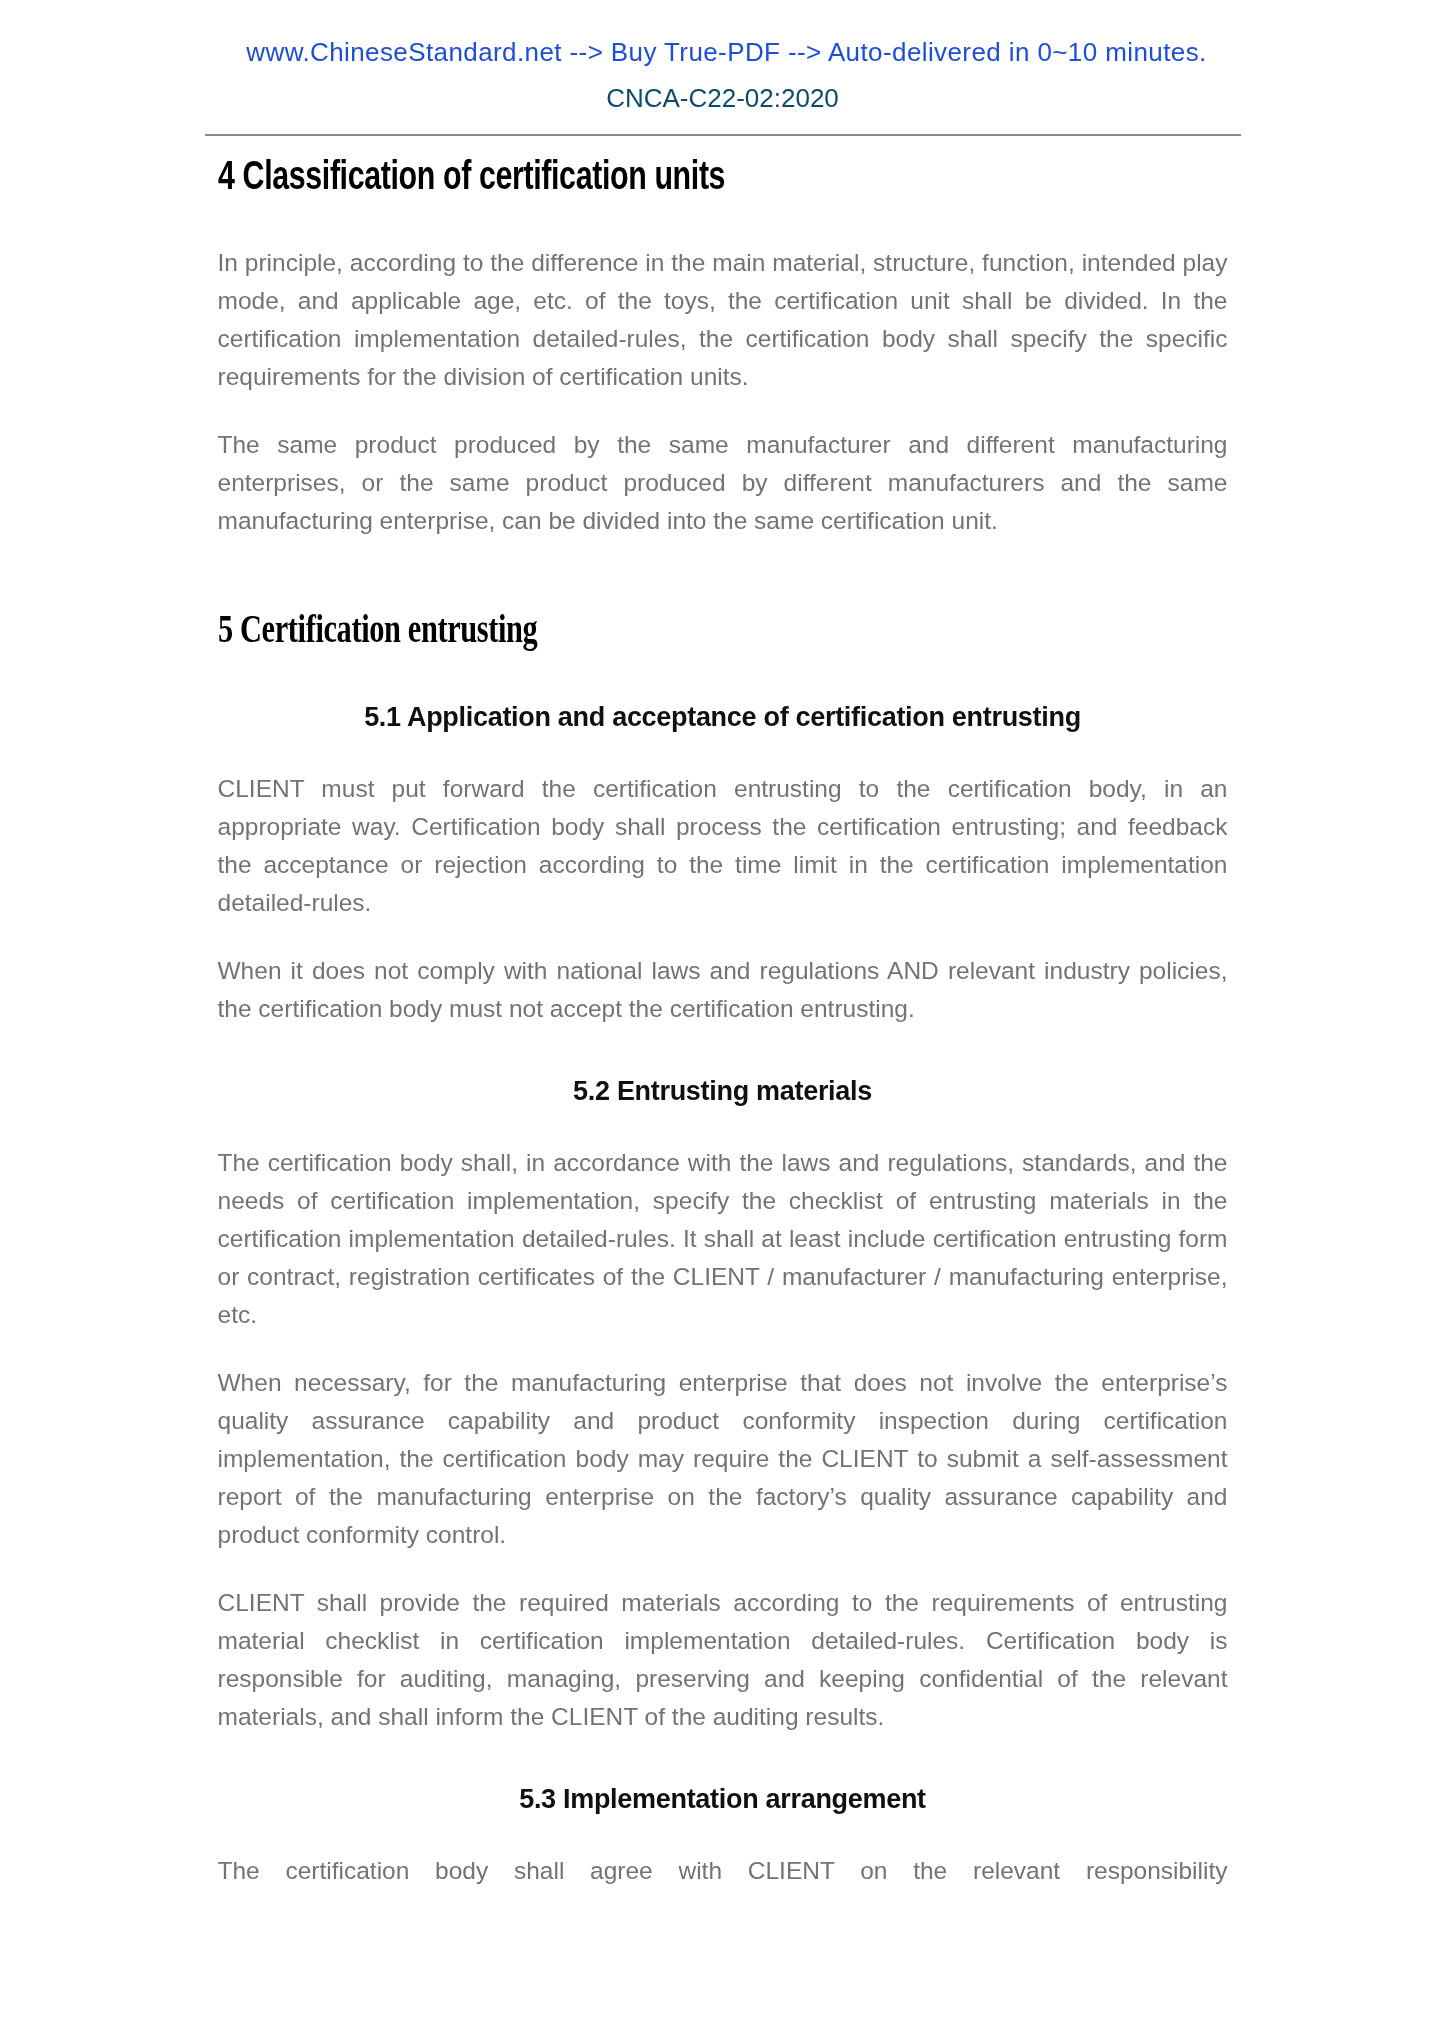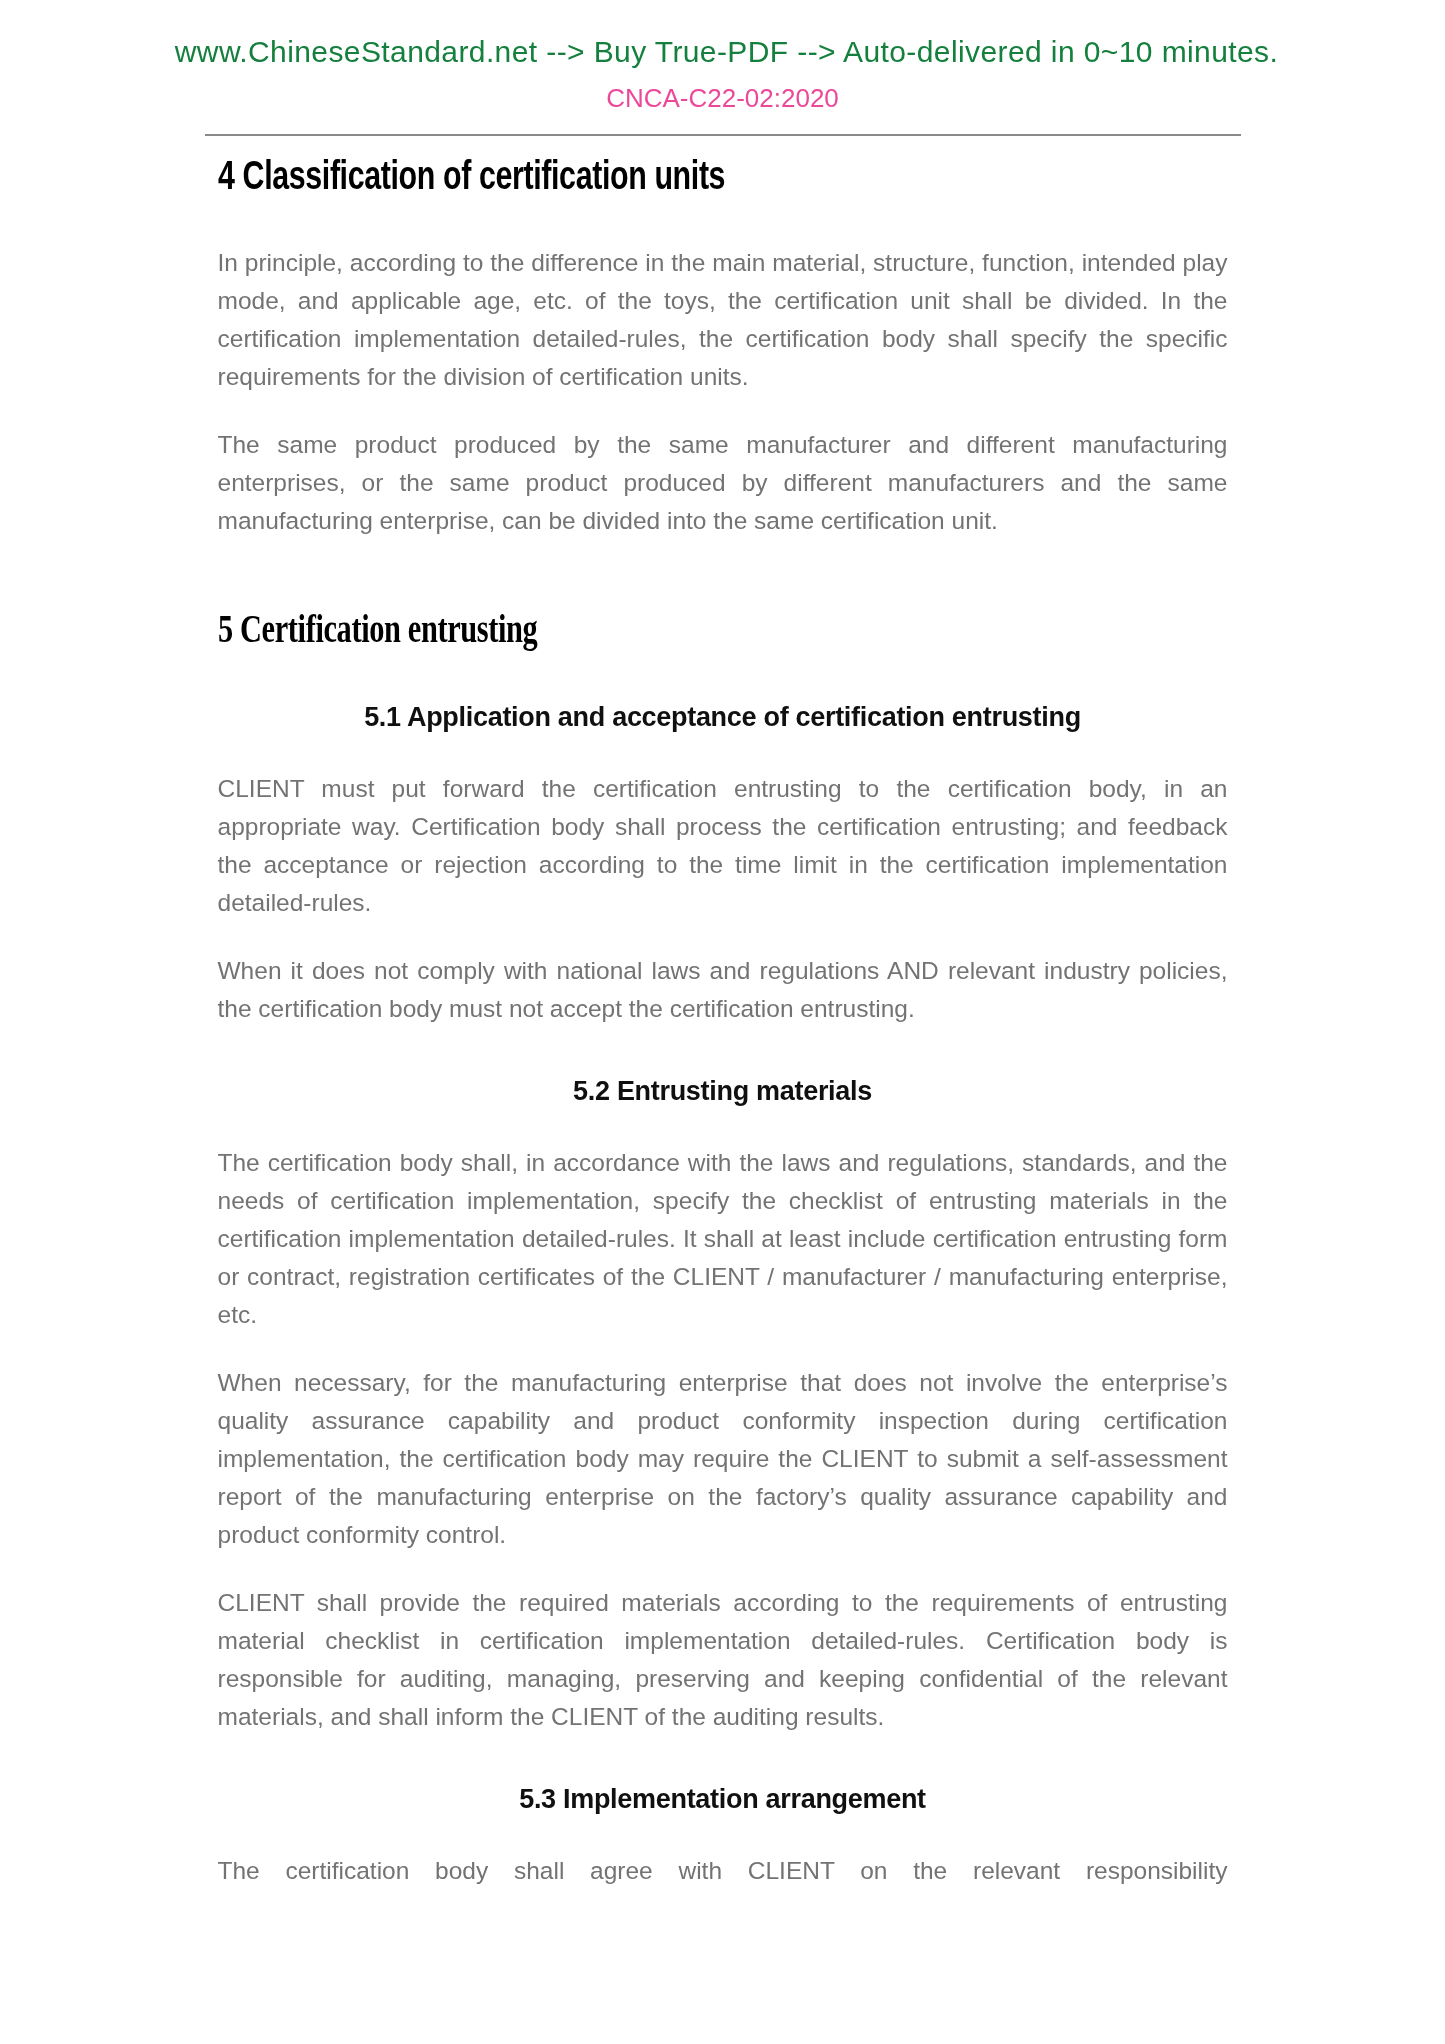--- a/index.html
+++ b/index.html
@@ -11,31 +11,31 @@
     height: 2044px;
     margin: 0 auto;
     background: #ffffff;
     font-family: "Liberation Sans", "DejaVu Sans", sans-serif;
     overflow: hidden;
   }
 
   
   .page-header { padding-top: 34px; text-align: center; }
   .promo {
-    font-size: 30px;
+    font-size: 26px;
     line-height: 36px;
-    color: #15803d;
+    color: #1d4ed8;
     letter-spacing: 0.4px;
     white-space: nowrap;
     margin-left: 8px;
   }
   .std-code {
     font-size: 26px;
     line-height: 32px;
-    color: #ec4899;
+    color: #0c4a6e;
     margin-top: 12px;
   }
   .rule {
     width: 1036px;
     margin: 0 auto;
     border-top: 2px solid #8a8a8a;
     height: 0;
   }
   .rule-top { margin-top: 20px; }
 

